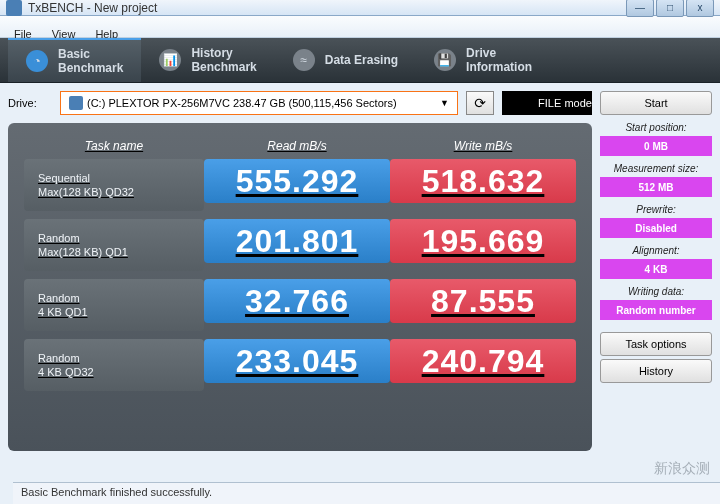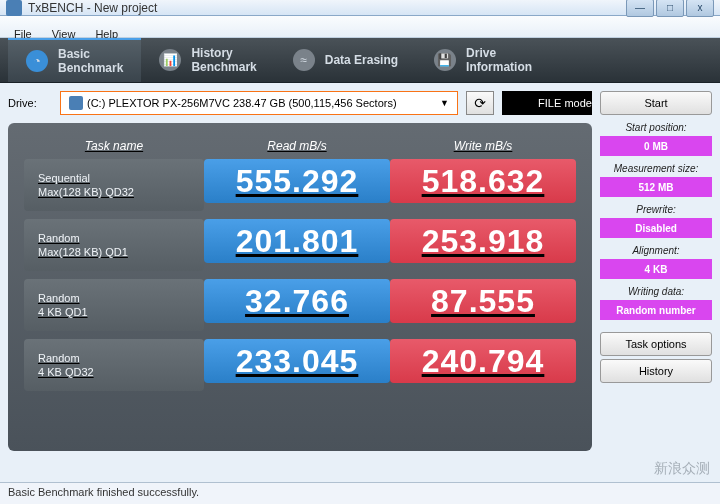--- a/index.html
+++ b/index.html
@@ -43,21 +43,21 @@
 .task-cell { width: 180px; height: 52px; background: linear-gradient(#6a7278, #565e64); border-radius: 4px; display: flex; flex-direction: column; justify-content: center; padding: 0 14px; color: #f0f4f8; font-size: 11px; line-height: 1.3; }
 .val-cell { flex: 1; height: 44px; border-radius: 4px; display: flex; align-items: center; justify-content: center; color: #fff; font-size: 32px; font-weight: bold; letter-spacing: 1px; }
 .val-cell.read { background: linear-gradient(#4a9fe8, #2a7fc8); }
 .val-cell.write { background: linear-gradient(#e85a6a, #d83a4a); }
 
 .side-panel { width: 112px; display: flex; flex-direction: column; gap: 3px; }
 .side-btn { height: 24px; border: 1px solid #999; background: linear-gradient(#fafafa, #e0e0e0); font-size: 11px; display: flex; align-items: center; justify-content: center; cursor: pointer; border-radius: 3px; }
 .side-label { font-size: 10px; text-align: center; margin-top: 4px; color: #222; font-style: italic; }
 .side-value { height: 20px; background: #d946ef; color: #fff; font-size: 10px; display: flex; align-items: center; justify-content: center; border-radius: 0; font-weight: bold; }
 
-.statusbar { position: absolute; bottom: 0; left: 0; right: 0; height: 22px; border-top: 1px solid #b0c0d0; background: #f0f4fa; font-size: 11px; padding: 3px 8px; color: #333; }
+.statusbar { position: absolute; bottom: 0; left: 13px; right: 0; height: 22px; border-top: 1px solid #b0c0d0; background: #f0f4fa; font-size: 11px; padding: 3px 8px; color: #333; }
 
 .watermark { position: absolute; right: 10px; bottom: 26px; font-size: 14px; color: rgba(120,130,140,0.6); pointer-events: none; }
 </style>
 </head>
 <body>
 
 <div class="titlebar">
   <div class="app-icon"></div>
   <div class="titlebar-title">TxBENCH - New project</div>
   <div class="win-btns">
@@ -121,21 +121,21 @@
           </div>
         <div class="val-cell read">555.292</div>
         <div class="val-cell write">518.632</div>
       </div>
       <div class="result-row">
         <div class="task-cell">
             <span>Random</span>
             <span>Max(128 KB) QD1</span>
           </div>
         <div class="val-cell read">201.801</div>
-        <div class="val-cell write">253.918</div>
+        <div class="val-cell write">195.669</div>
       </div>
       <div class="result-row">
         <div class="task-cell">
             <span>Random</span>
             <span>4 KB QD1</span>
           </div>
         <div class="val-cell read">32.766</div>
         <div class="val-cell write">87.555</div>
       </div>
       <div class="result-row">

